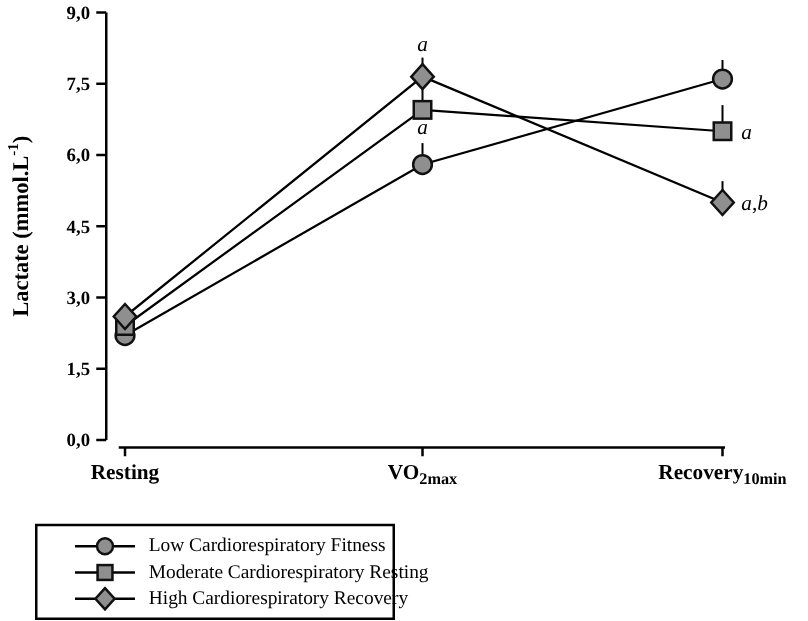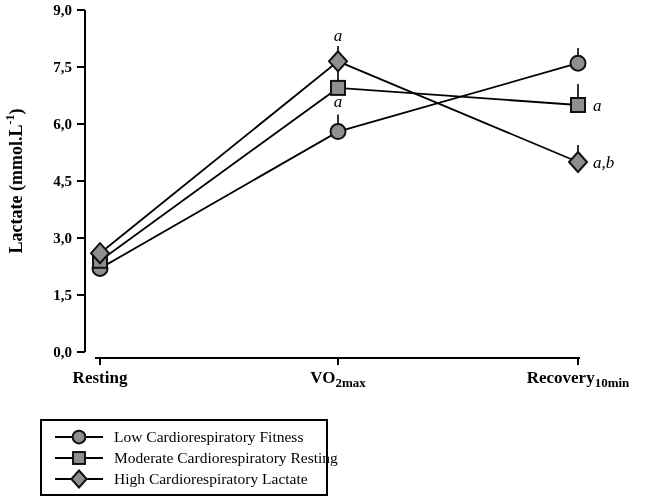--- a/index.html
+++ b/index.html
@@ -6,25 +6,25 @@
   .figure{
     position:relative;
     width:646px;height:497px;
     background:#ffffff;
     font-family:"Liberation Serif","DejaVu Serif",serif;
     overflow:hidden;
   }
   #chart{position:absolute;left:0;top:0;}
   #legend{
     position:absolute;
-    left:40px;top:419px;
+    left:28px;top:419px;
     width:288px;
     border:2px solid #000000;
     background:#ffffff;
-    padding:5px 6px 5px 11px;
+    padding:5px 6px 5px 28px;
     box-sizing:border-box;
   }
   .legend-row{display:flex;align-items:center;height:21px;}
   .legend-row svg{flex:0 0 auto;margin-right:9px;}
   .legend-label{font-size:15.5px;color:#000000;white-space:nowrap;}
 </style>
 </head>
 <body>
 
 <div class="figure">
@@ -88,16 +88,16 @@
           <line x1="2" y1="10" x2="50" y2="10" stroke="#000000" stroke-width="2"></line>
           <rect x="20.05" y="4.05" width="11.9" height="11.9" fill="#8f8f8f" stroke="#111111" stroke-width="2"></rect>
         </svg>
         <span class="legend-label">Moderate Cardiorespiratory Resting</span>
       </div>
       <div class="legend-row">
         <svg width="52" height="20">
           <line x1="2" y1="10" x2="50" y2="10" stroke="#000000" stroke-width="2"></line>
           <path d="M26 1.5 L33.65 10 L26 18.5 L18.35 10 Z" fill="#8f8f8f" stroke="#111111" stroke-width="2"></path>
         </svg>
-        <span class="legend-label">High Cardiorespiratory Lactate</span>
+        <span class="legend-label">High Cardiorespiratory Recovery</span>
       </div>
     </div>
 </div>
 
 </body></html>

